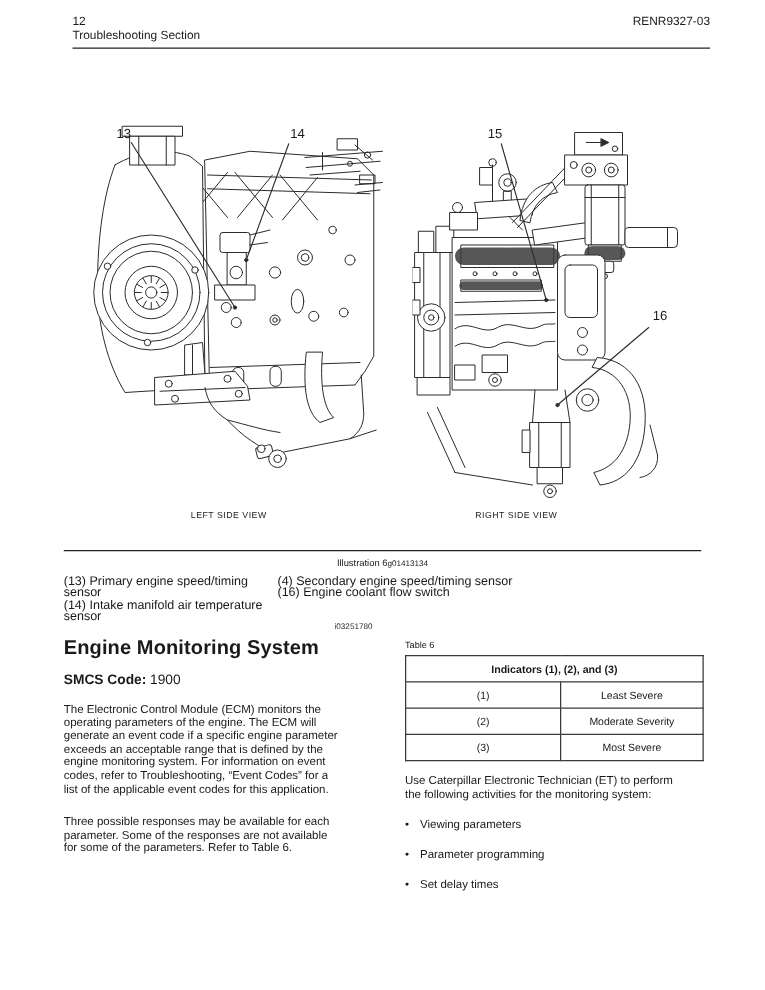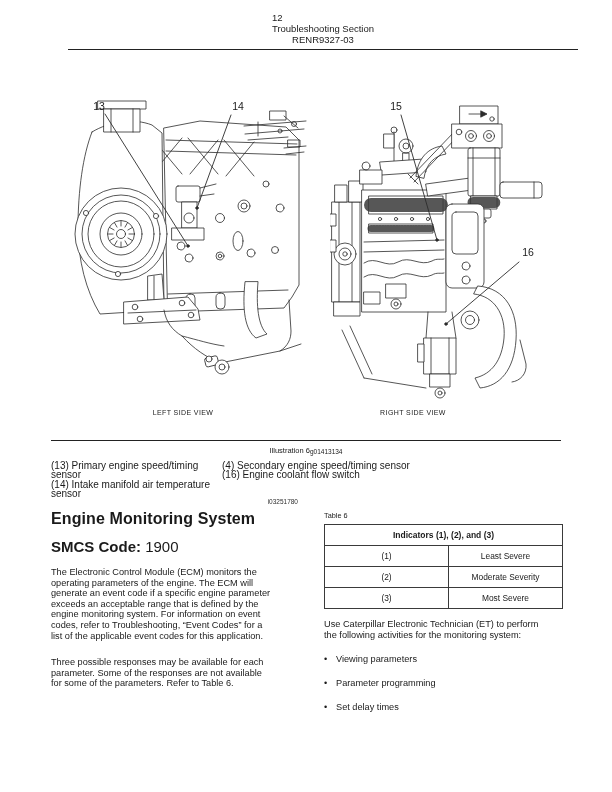--- a/index.html
+++ b/index.html
@@ -3,24 +3,24 @@
 <meta charset="utf-8">
 <style>
   html,body { margin:0; padding:0; background:#e8e8e8; }
   .page {
     position:relative; width:612px; height:792px; background:#ffffff;
     font-family:"Liberation Sans", "DejaVu Sans", sans-serif; color:#1a1a1a;
     margin:0 auto; overflow:hidden;
   }
   
   .hdr {
-    position:absolute; left:68px; top:12px; width:510px;
+    position:absolute; left:58px; top:12px; width:510px;
     border-bottom:1px solid #222; padding-bottom:4px;
-    display:flex; justify-content:space-between; align-items:center;
-    font-size:9.5px; line-height:11px;flex-direction:column;
+    display:flex; justify-content:space-between; align-items:flex-start;
+    font-size:9.5px; line-height:11px;
   }
   
   svg.fig { position:absolute; }
   svg.fig .ln { stroke:#2b2b2b; stroke-width:0.8; fill:none; stroke-linejoin:round; stroke-linecap:round; }
   svg.fig .fw { fill:#ffffff; }
   svg.fig .callout-num { font-family:"Liberation Sans",sans-serif; font-size:10.5px; fill:#1a1a1a; }
   .view-caption {
     position:absolute; width:160px; text-align:center;
     font-size:7px; letter-spacing:0.4px; color:#222;
   }
@@ -30,21 +30,21 @@
   .illus-label { font-size:7.5px; }
   .illus-gid { font-size:6.5px; padding-top:2px; }
   .illus-sub { font-size:7.5px; margin-top:9px; }
   .callout-cols { display:flex; margin-top:6px; }
   .callout-col1 { width:171px; }
   .callout-line { font-size:10px; line-height:9.3px; }
   
   .left-col { position:absolute; left:51px; top:498px; width:247px; }
   .media-num { text-align:right; font-size:6.5px; color:#2e2e2e; }
   .article-title { font-size:16px; font-weight:bold; margin:5px 0 0 0; letter-spacing:0.1px; }
-  .smcs { font-size:15px; margin-top:10px; }
+  .smcs { font-size:11px; margin-top:10px; }
   .smcs b { font-weight:bold; }
   .para { font-size:9.2px; line-height:10.6px; white-space:pre; margin-top:12px; }
   .para.second { margin-top:16px; }
   
   .right-col { position:absolute; left:324px; top:511px; width:240px; }
   .table-label { font-size:7.3px; margin-bottom:4px; }
   table.ind { border-collapse:collapse; width:239px; }
   table.ind th, table.ind td { border:1px solid #3a3a3a; text-align:center; }
   table.ind .t-title th { font-size:8.5px; font-weight:bold; padding:5px 2px; }
   table.ind .t-head th { font-size:8.5px; font-weight:bold; padding:4px 2px; white-space:pre-line; line-height:10px; }

